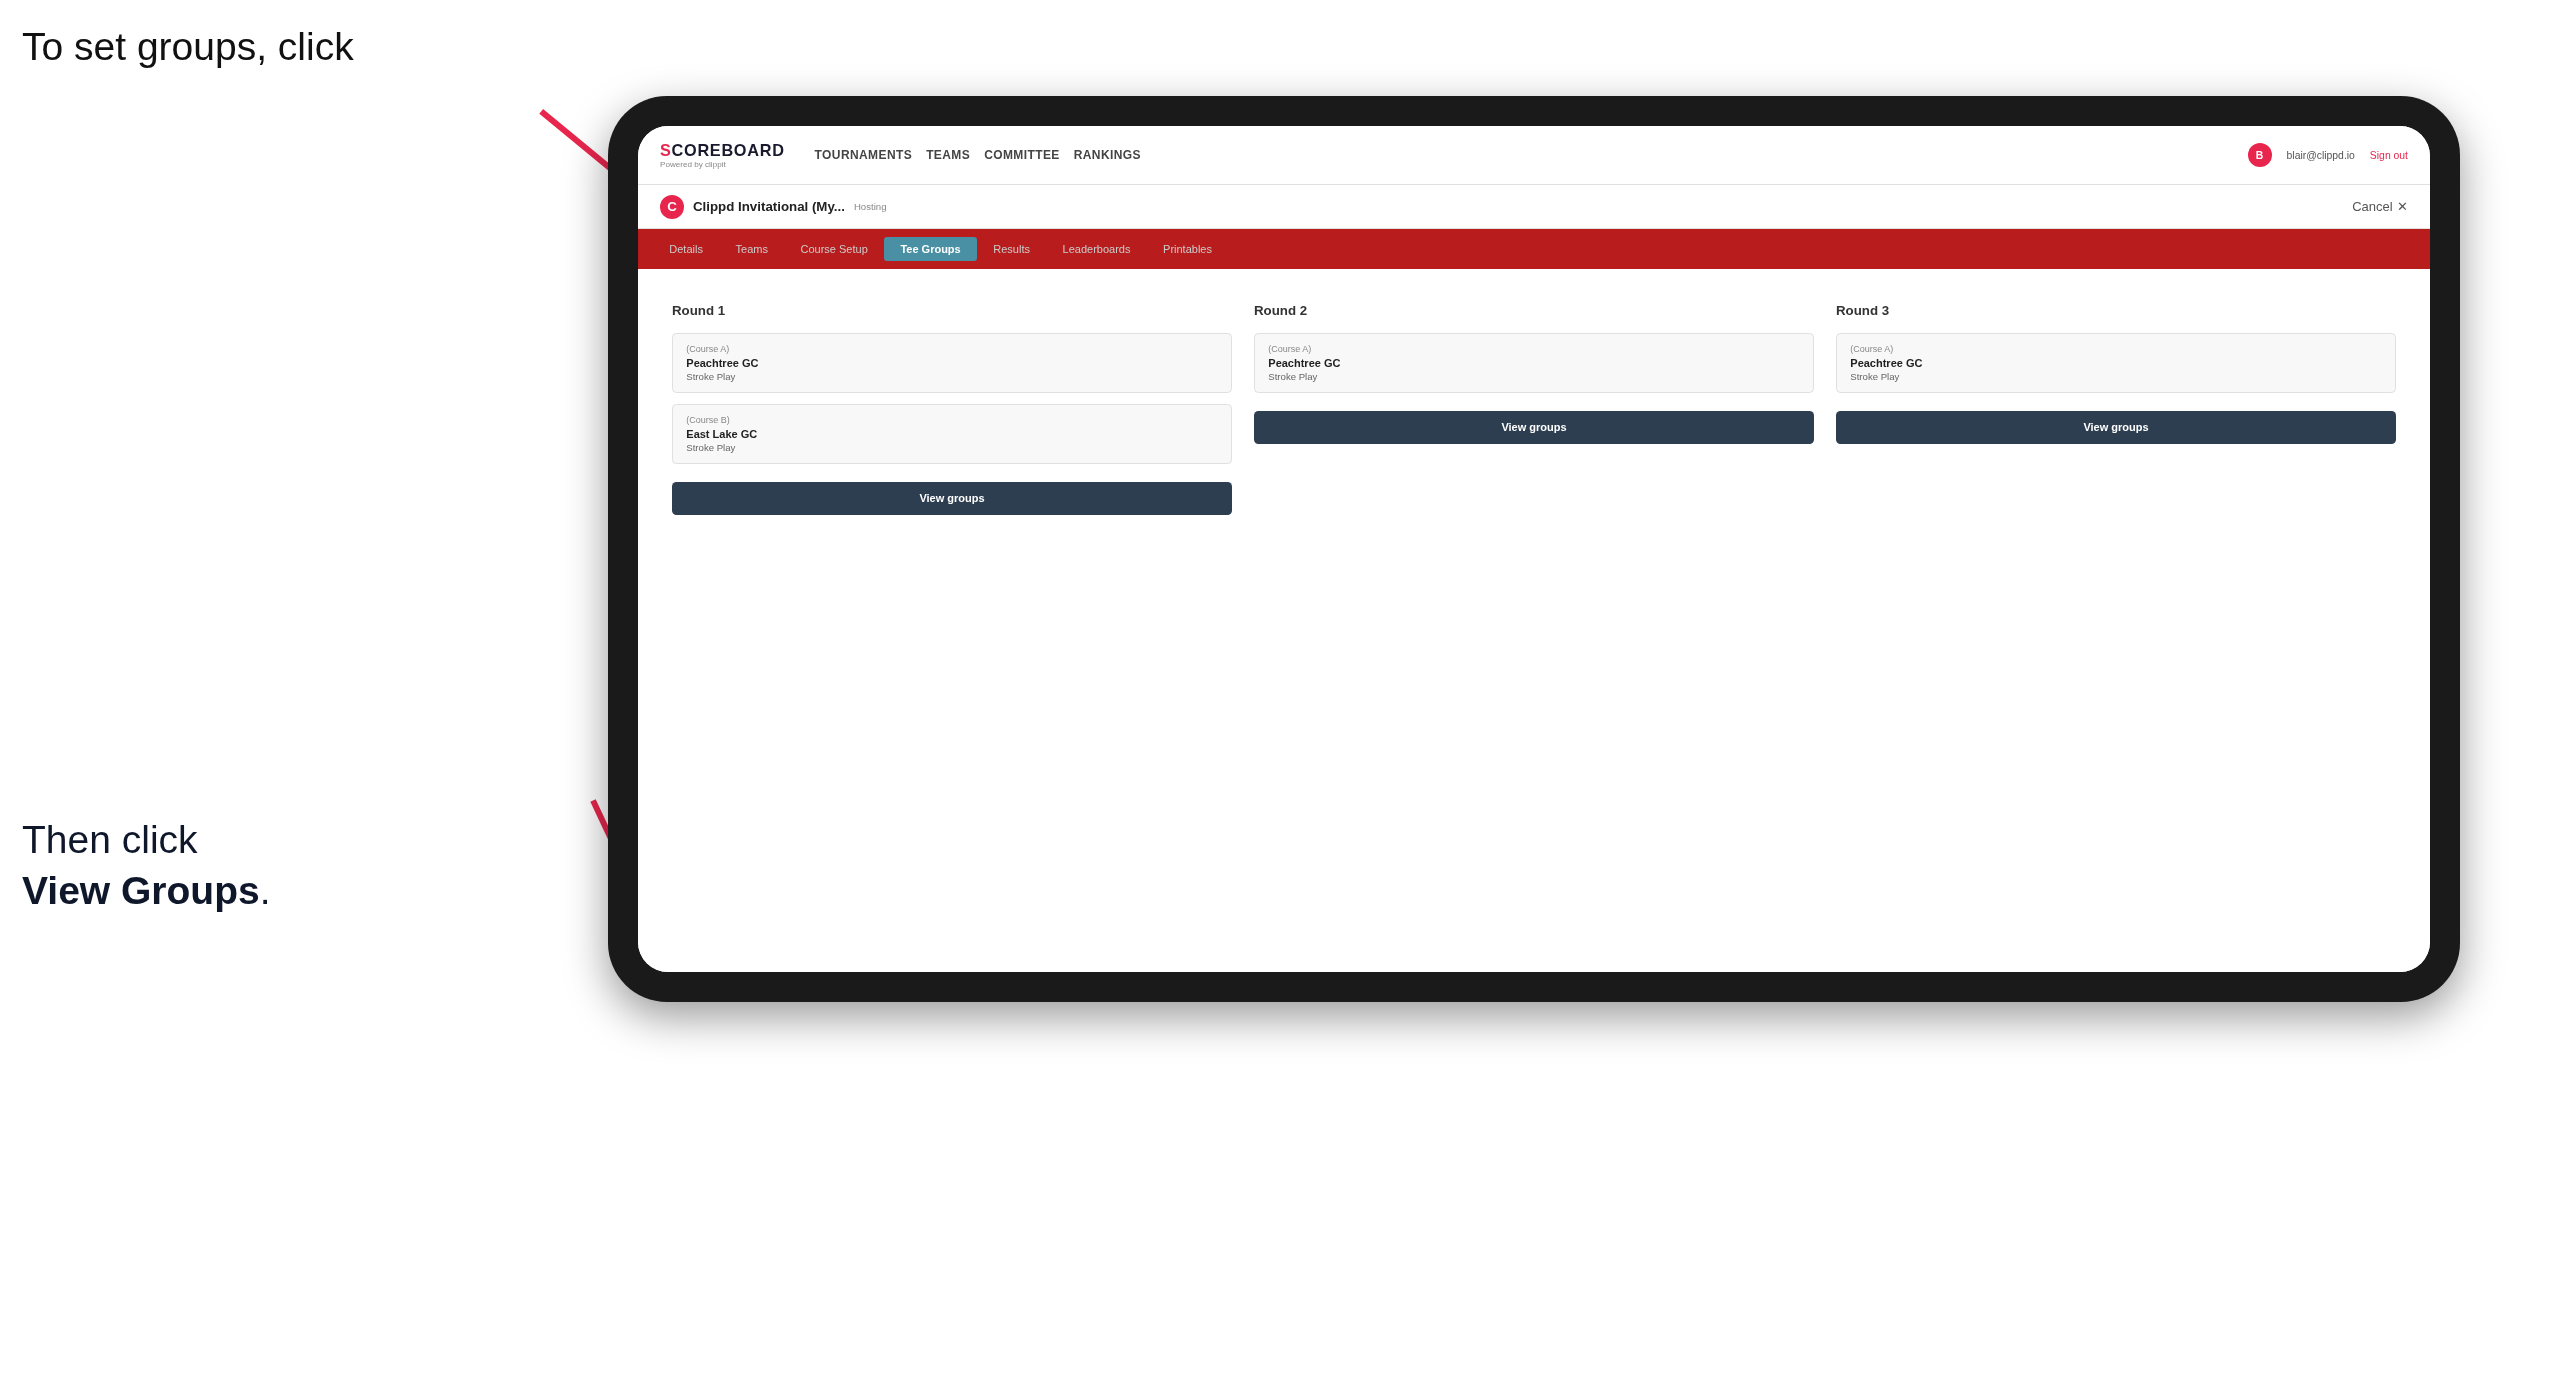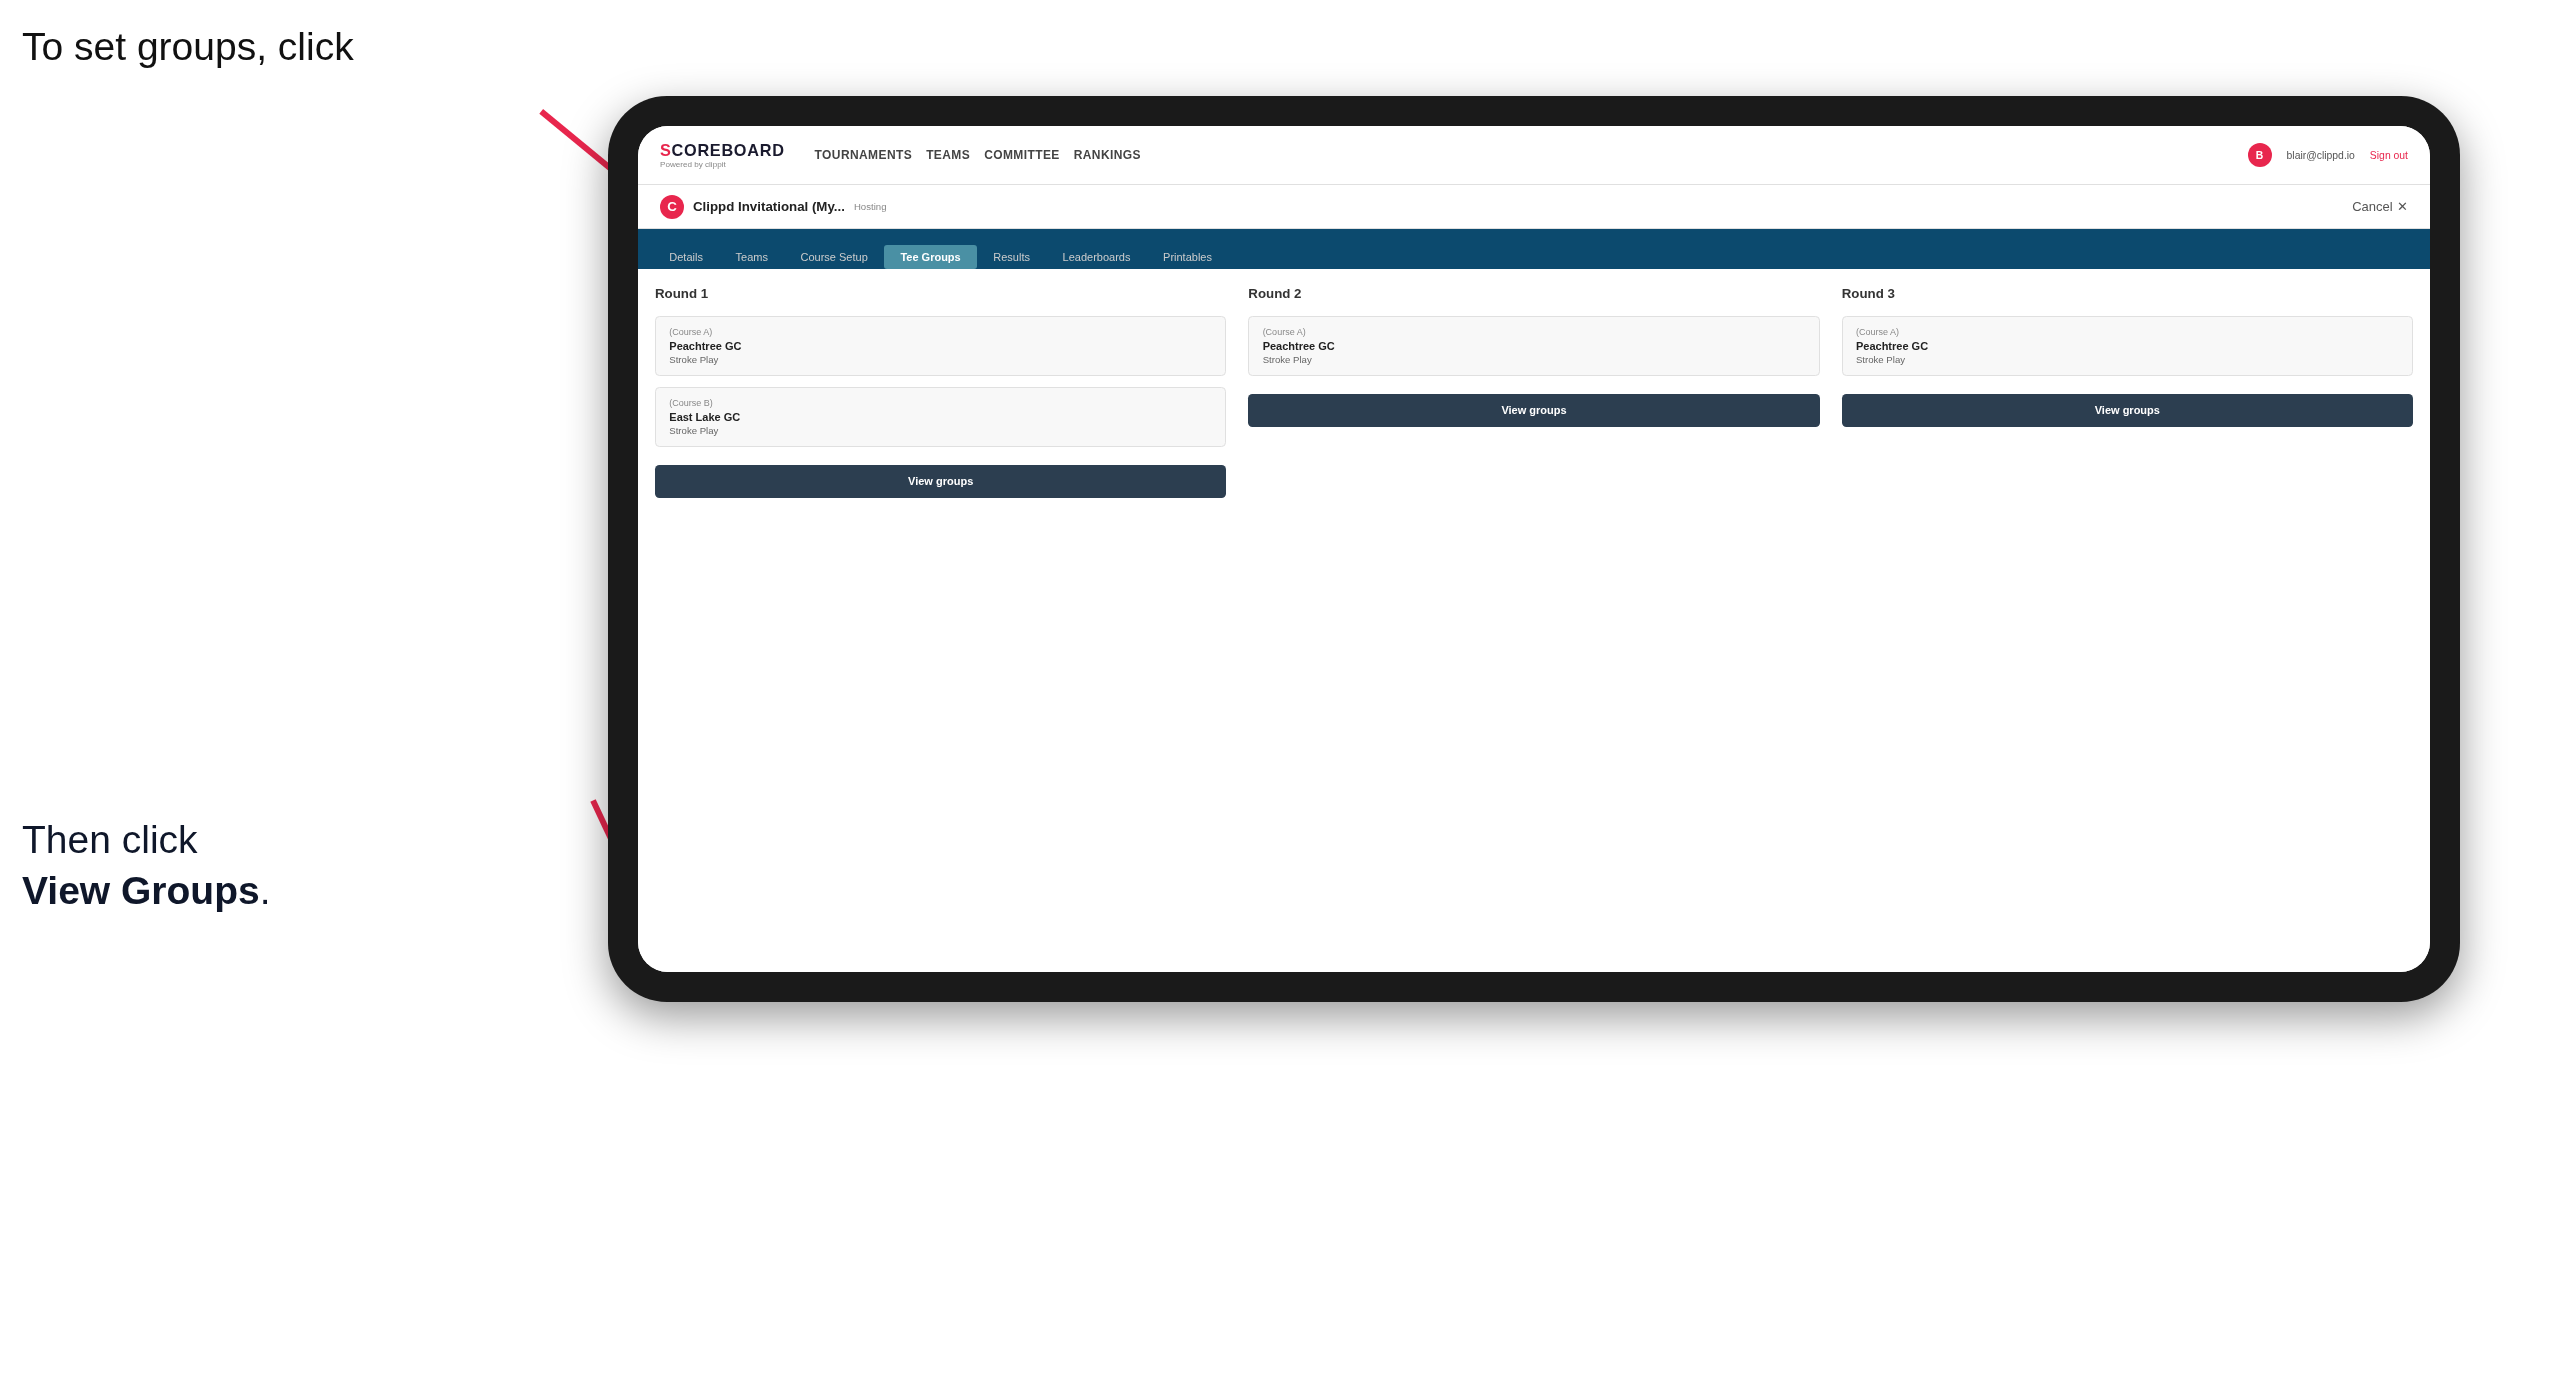--- a/index.html
+++ b/index.html
@@ -192,24 +192,24 @@
       color: #555;
       cursor: pointer;
       display: flex;
       align-items: center;
       gap: 4.4px;
       justify-content: space-between;
     }
 
     
     .tab-bar {
-      background: #0c4a6e;
+      background: #b91c1c;
       height: 40px;
       display: flex;
-      align-items: flex-end;
+      align-items: center;
       padding: 0 15px;
       flex-shrink: 0;
     }
 
     .tab-item {
       padding: 6px 16.3px;
       font-size: 11px;
       color: #ccc;
       cursor: pointer;
       border-radius: 3px;
@@ -218,21 +218,21 @@
     .tab-item.active {
       background: #4a90a4;
       color: #ffffff;
       font-weight: 600;
     }
 
     
     .main-content {
       flex: 1;
       background: #ffffff;
-      padding: 17px;
+      padding: 34px;
       overflow-y: auto;
     }
 
     .rounds-container {
       display: flex;
       gap: 22px;
     }
 
     .round-column {
       flex: 1;

